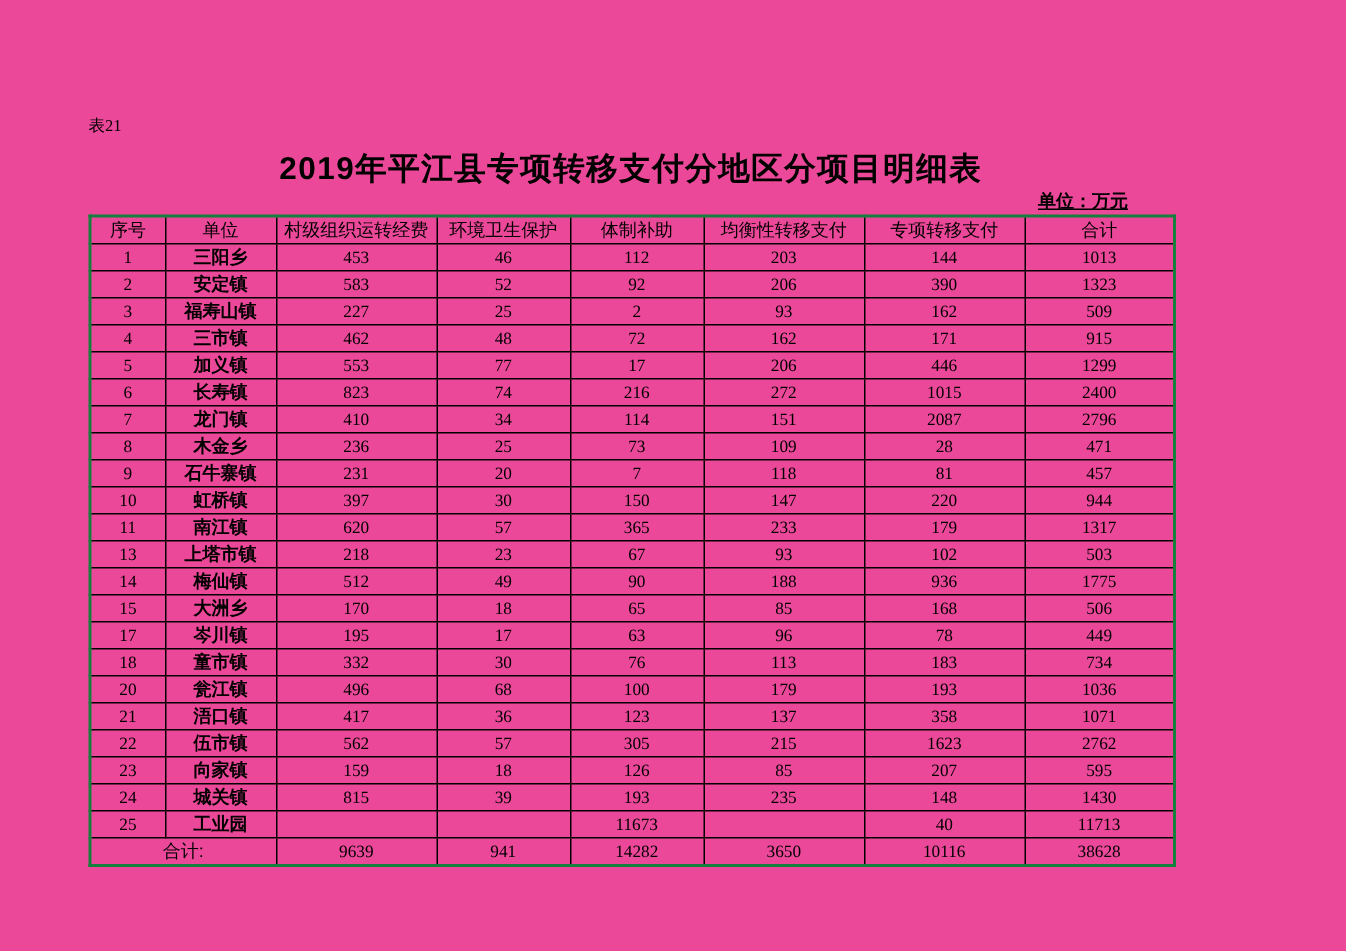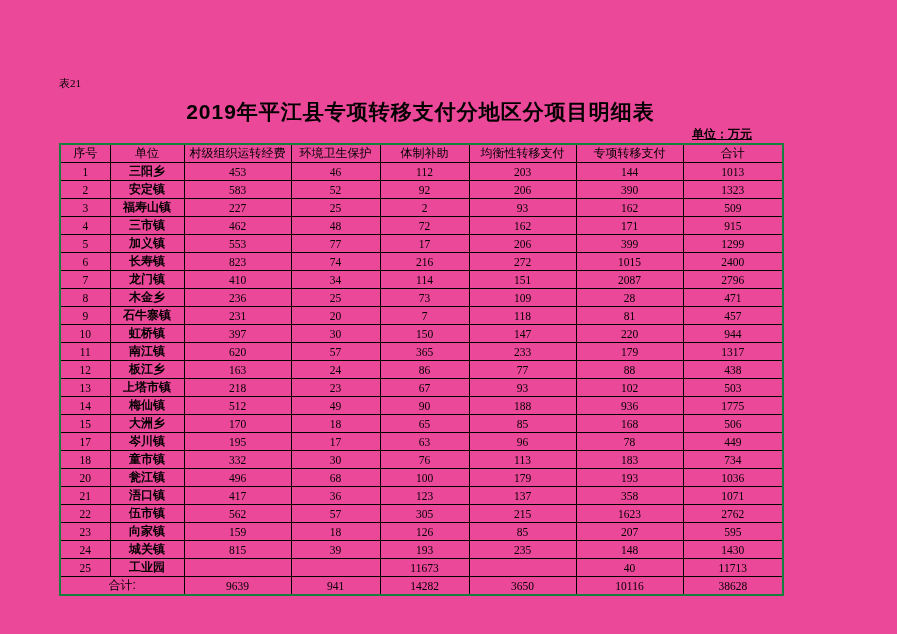--- a/index.html
+++ b/index.html
@@ -154,21 +154,21 @@
           <td class="num">171</td>
           <td class="num">915</td>
         </tr>
         <tr>
           <td class="num">5</td>
           <td class="name">加义镇</td>
           <td class="num">553</td>
           <td class="num">77</td>
           <td class="num">17</td>
           <td class="num">206</td>
-          <td class="num">399</td>
+          <td class="num">446</td>
           <td class="num">1299</td>
         </tr>
         <tr>
           <td class="num">6</td>
           <td class="name">长寿镇</td>
           <td class="num">823</td>
           <td class="num">74</td>
           <td class="num">216</td>
           <td class="num">272</td>
           <td class="num">1015</td>
@@ -216,30 +216,20 @@
         </tr>
         <tr>
           <td class="num">11</td>
           <td class="name">南江镇</td>
           <td class="num">620</td>
           <td class="num">57</td>
           <td class="num">365</td>
           <td class="num">233</td>
           <td class="num">179</td>
           <td class="num">1317</td>
-        </tr>
-        <tr>
-          <td class="num">12</td>
-          <td class="name">板江乡</td>
-          <td class="num">163</td>
-          <td class="num">24</td>
-          <td class="num">86</td>
-          <td class="num">77</td>
-          <td class="num">88</td>
-          <td class="num">438</td>
         </tr>
         <tr>
           <td class="num">13</td>
           <td class="name">上塔市镇</td>
           <td class="num">218</td>
           <td class="num">23</td>
           <td class="num">67</td>
           <td class="num">93</td>
           <td class="num">102</td>
           <td class="num">503</td>

